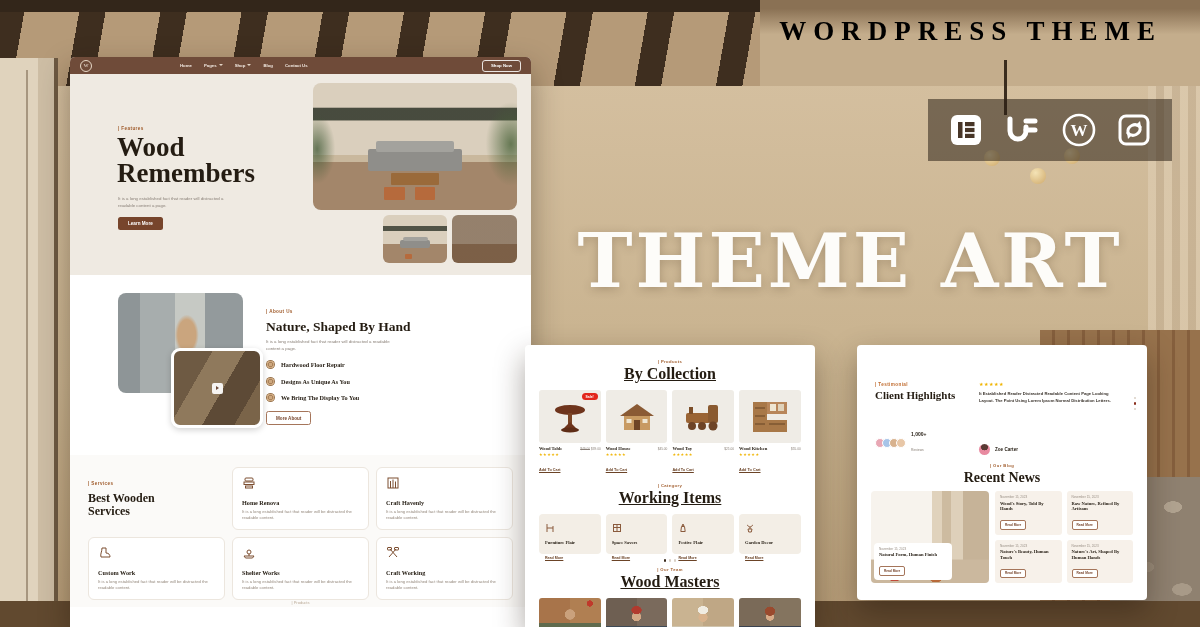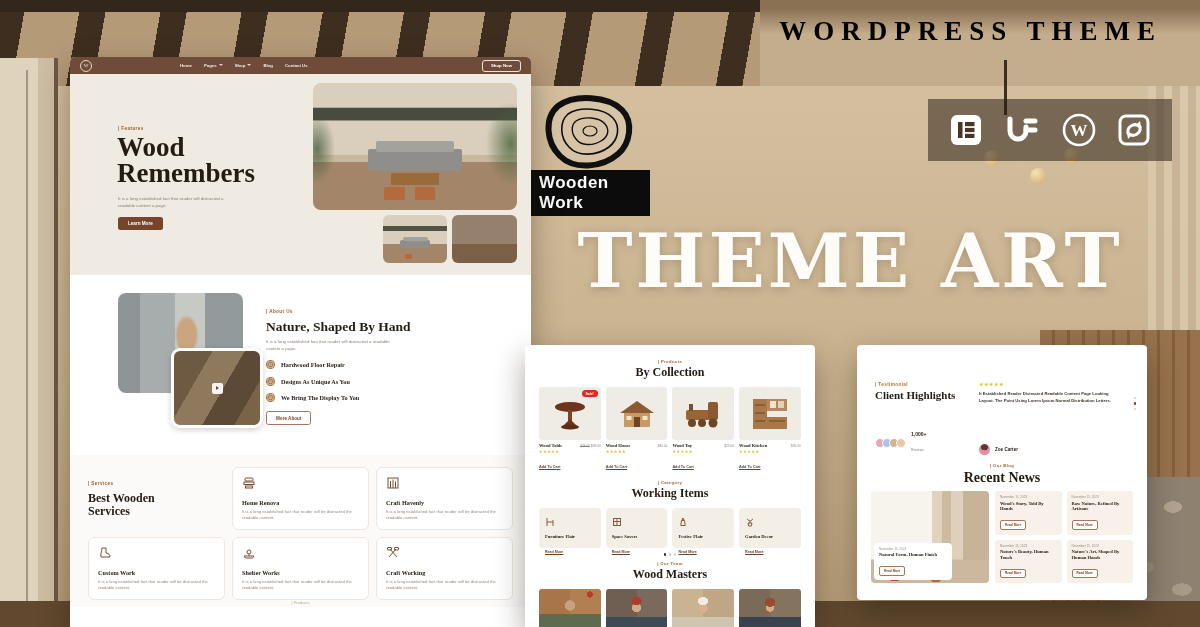--- a/index.html
+++ b/index.html
@@ -97,21 +97,21 @@
   .serv-head-cell { padding-top:4px; }
   .serv-head { font-size:12px; line-height:1.05; margin-top:3px; width:110px; }
   .serv-card { background:#fff; border:0.6px solid #ece6de; border-radius:6px; padding:8px 9px; min-height:62px; }
   .serv-card h4 { font-size:6.2px; font-family:"Liberation Serif",serif; color:#241c12; margin-top:5px; }
   .serv-card p { font-size:4.2px; color:#95897d; line-height:1.5; margin-top:2.5px; }
   .next-label { position:absolute; left:0; right:0; bottom:2px; text-align:center; font-size:4px; color:#b9a996; }
 
   
   .panel-mid { left:525px; top:345px; width:290px; height:282px; border-radius:4px 4px 0 0; padding:14px 14px 0; }
   .c-label { display:block; text-align:center; font-size:4.2px; }
-  .c-head { text-align:center; font-size:12px; margin-top:1px; }
+  .c-head { text-align:center; font-size:16px; margin-top:1px;text-decoration:underline; }
   .prod-row { display:flex; gap:5px; margin-top:7px; }
   .prod { width:61.7px; position:relative; }
   .prod-img { height:53px; background:#efece6; border-radius:3px; display:flex; align-items:center; justify-content:center; }
   .sale { position:absolute; top:3px; right:3px; background:#e2261c; color:#fff; font-size:3.4px; font-weight:700;
     padding:1.5px 4px; border-radius:4px; }
   .prod-name-row { display:flex; justify-content:space-between; align-items:baseline; margin-top:3px; }
   .prod-name { font-size:4.6px; font-weight:700; font-family:"Liberation Serif",serif; color:#241c12; }
   .prod-price { font-size:3.2px; color:#8a8078; white-space:nowrap; }
   .prod-price .old { text-decoration:line-through; margin-right:1px; }
   .prod .stars { font-size:4px; margin-top:1px; }
@@ -198,29 +198,20 @@
     </svg>
     <svg width="34" height="34" viewBox="0 0 34 34">
       <rect x="3" y="3" width="28" height="28" rx="6" fill="none" stroke="#fff" stroke-width="3"></rect>
       <path d="M11 20 a7 7 0 0 1 12-6" fill="none" stroke="#fff" stroke-width="3" stroke-linecap="round"></path>
       <path d="M23 14 a7 7 0 0 1-12 6" fill="none" stroke="#fff" stroke-width="3" stroke-linecap="round"></path>
       <path d="M23 8 l1 6 -6-1 z" fill="#fff"></path>
         <path d="M11 26 l-1-6 6 1 z" fill="#fff"></path>
     </svg>
   </div>
 
-  <div class="logo-wrap">
-    <svg width="110" height="92" viewBox="0 0 110 92">
-      <path d="M28 14 C45 2 78 4 92 18 C104 30 100 52 88 62 C72 76 44 78 30 64 C16 50 14 26 28 14 Z" fill="rgba(238,230,216,0.18)" stroke="#101010" stroke-width="6"></path>
-      <path d="M38 22 C50 14 74 16 83 26 C91 35 88 48 79 55 C67 64 48 65 39 55 C30 46 29 30 38 22 Z" fill="none" stroke="#101010" stroke-width="1.6"></path>
-      <path d="M46 29 C54 24 69 25 75 32 C80 38 78 45 71 49 C63 54 51 54 46 47 C41 41 41 33 46 29 Z" fill="none" stroke="#101010" stroke-width="1.4"></path>
-      <ellipse cx="60" cy="39" rx="7" ry="5" fill="none" stroke="#101010" stroke-width="1.2"></ellipse>
-    </svg>
-    <div class="logo-label">Wooden Work</div>
-  </div>
 
   <div class="big-title">THEME ART</div>
 
   <div class="panel panel-left">
 
     <div class="site-header">
       <div class="site-logo">W</div>
       <div class="site-nav">
         <span>Home</span>
         <span class="caret">Pages</span>

